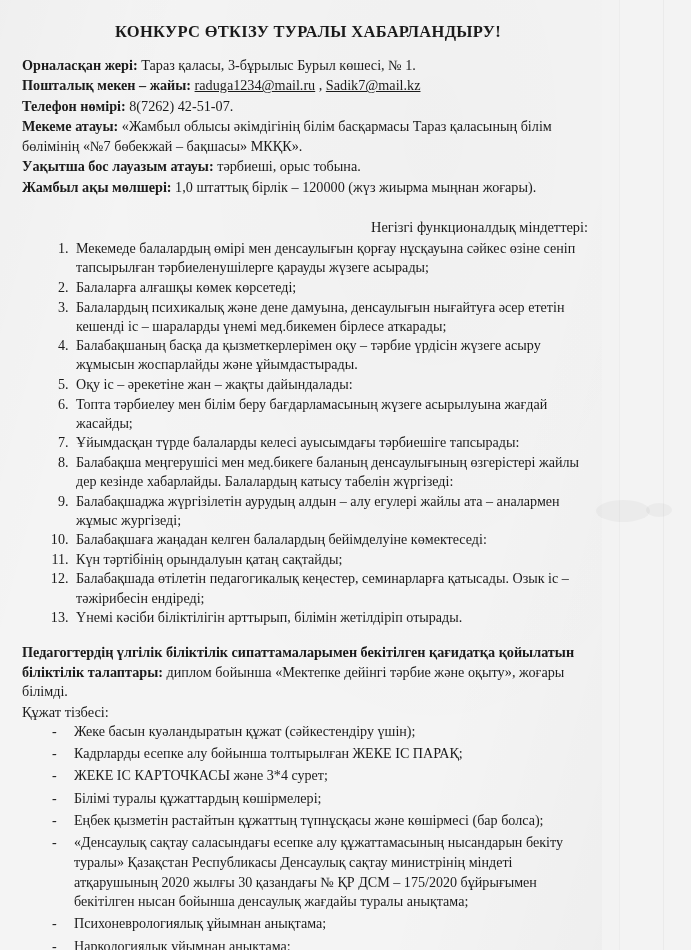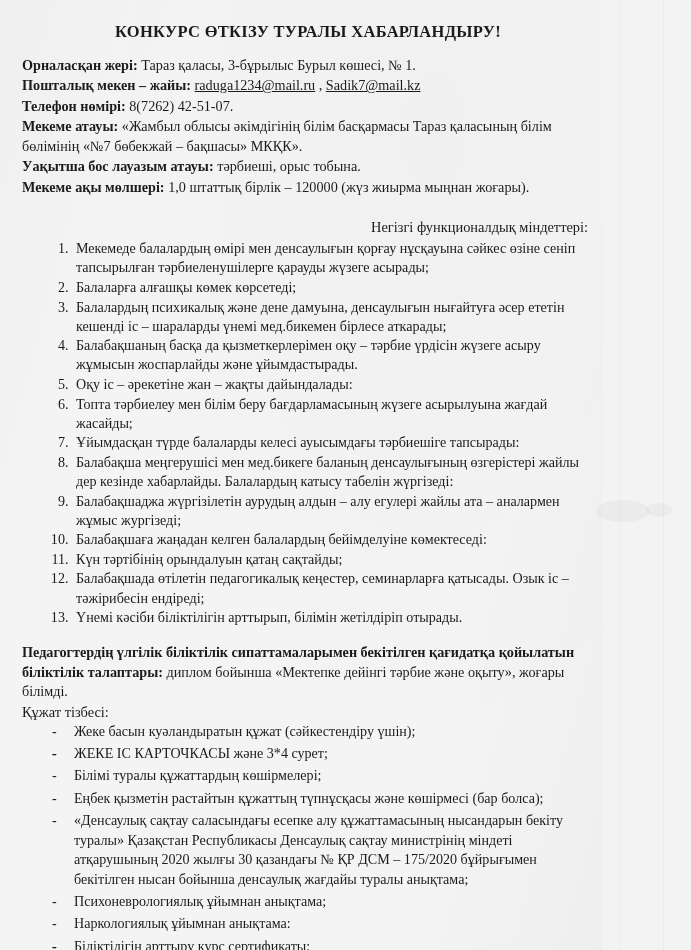--- a/index.html
+++ b/index.html
@@ -148,21 +148,21 @@
 
     <p class="field-line">
       <span class="lbl">Мекеме атауы:</span><span>  «Жамбыл облысы әкімдігінің білім басқармасы Тараз қаласының білім бөлімінің  «№7 бөбекжай – бақшасы» МКҚК».</span>
     </p>
 
     <p class="field-line">
       <span class="lbl">Уақытша бос лауазым атауы:</span><span> тәрбиеші, орыс тобына.</span>
     </p>
 
     <p class="field-line">
-      <span class="lbl">Мекеме ақы мөлшері:</span><span> 1,0 штаттық бірлік – 120000 (жүз жиырма мыңнан жоғары).</span>
+      <span class="lbl">Жамбыл ақы мөлшері:</span><span> 1,0 штаттық бірлік – 120000 (жүз жиырма мыңнан жоғары).</span>
     </p>
 
   </div>
 
   <h2 class="section-head">Негізгі функционалдық міндеттері:</h2>
 
   <ol class="duties">
     <li>Мекемеде балалардың өмірі мен денсаулығын қорғау нұсқауына сәйкес өзіне сеніп тапсырылған тәрбиеленушілерге қарауды жүзеге асырады;</li>
     <li>Балаларға алғашқы көмек көрсетеді;</li>
     <li>Балалардың психикалық және дене дамуына, денсаулығын нығайтуға әсер ететін кешенді іс – шараларды үнемі мед.бикемен бірлесе аткарады;</li>
@@ -180,21 +180,21 @@
 
   <p class="qual-block">
     <span class="qual-head">Педагогтердің үлгілік біліктілік сипаттамаларымен бекітілген қағидатқа қойылатын</span>
     <span class="qual-head">біліктілік талаптары:</span><span> диплом бойынша  «Мектепке дейінгі тәрбие және оқыту»,  жоғары білімді.</span>
   </p>
 
   <h2 class="docs-head">Құжат тізбесі:</h2>
 
   <ul class="docs">
     <li><span class="dash">-</span><span>Жеке басын куәландыратын құжат (сәйкестендіру үшін);</span></li>
-    <li><span class="dash">-</span></li>
+    <li><span class="dash">-</span><span>Кадрларды есепке алу бойынша толтырылған ЖЕКЕ ІС ПАРАҚ;</span></li>
     <li><span class="dash">-</span><span>ЖЕКЕ ІС КАРТОЧКАСЫ және 3*4 сурет;</span></li>
     <li><span class="dash">-</span><span>Білімі туралы құжаттардың көшірмелері;</span></li>
     <li><span class="dash">-</span><span>Еңбек қызметін растайтын құжаттың түпнұсқасы және көшірмесі (бар болса);</span></li>
     <li><span class="dash">-</span><span>«Денсаулық сақтау саласындағы есепке алу құжаттамасының нысандарын бекіту туралы» Қазақстан Республикасы Денсаулық сақтау министрінің міндеті атқарушының 2020 жылғы 30 қазандағы № ҚР ДСМ – 175/2020 бұйрығымен бекітілген нысан бойынша денсаулық жағдайы туралы анықтама;</span></li>
     <li><span class="dash">-</span><span>Психоневрологиялық ұйымнан анықтама;</span></li>
     <li><span class="dash">-</span><span>Наркологиялық ұйымнан анықтама:</span></li>
     <li><span class="dash">-</span></li>
     <li><span class="dash">-</span><span>Біліктілігін арттыру курс сертификаты;</span></li>
     <li><span class="dash">-</span><span>Түйіндеме.</span></li>
   </ul>

